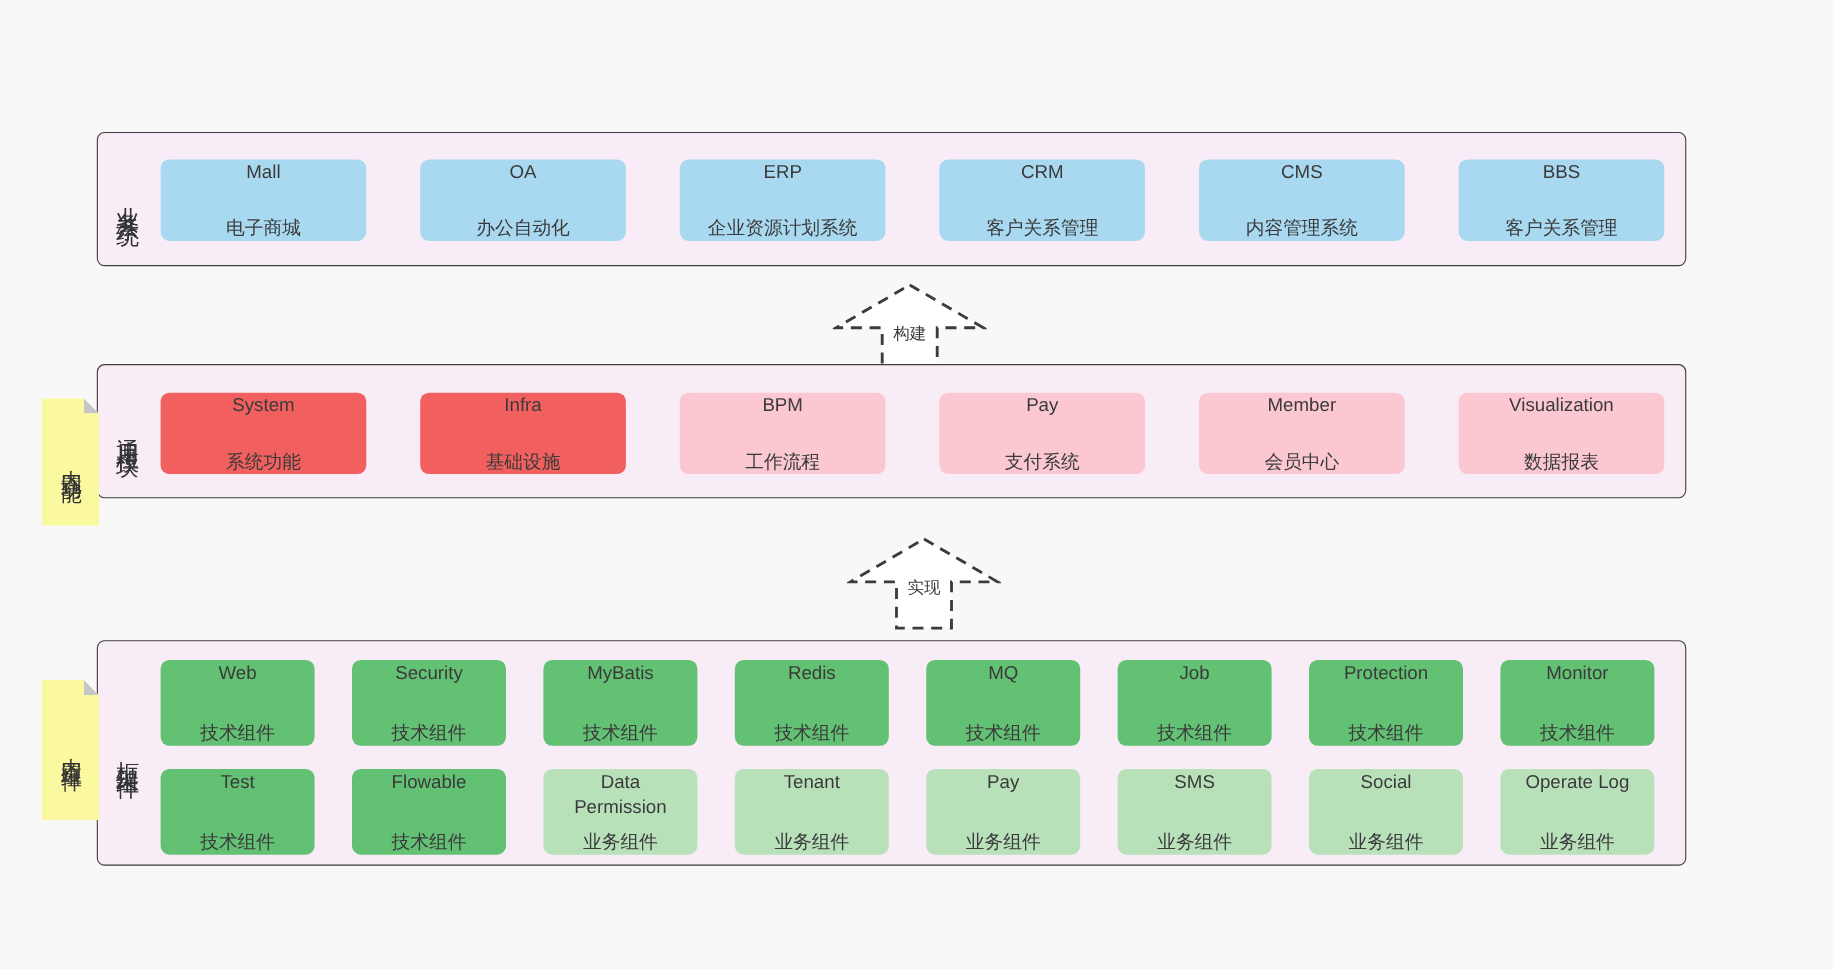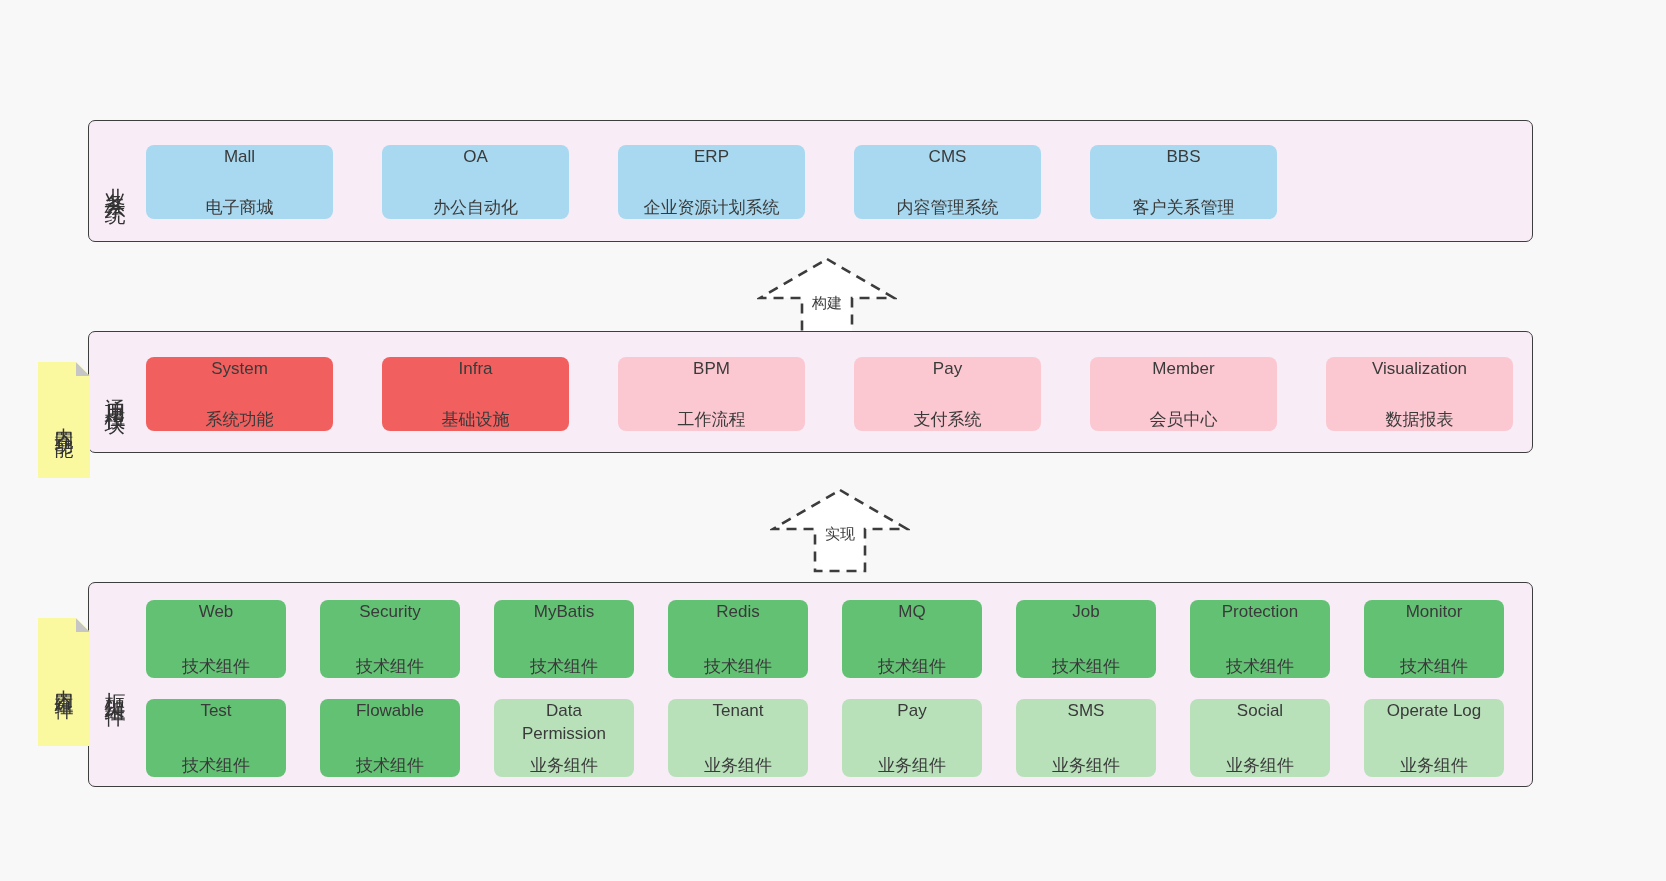--- a/index.html
+++ b/index.html
@@ -80,20 +80,24 @@
       </div>
       <div class="box blue">
         <span>OA</span>
         <span>办公自动化</span>
       </div>
       <div class="box blue">
         <span>ERP</span>
         <span>企业资源计划系统</span>
       </div>
       <div class="box blue">
+        <span>CRM</span>
+        <span>客户关系管理</span>
+      </div>
+      <div class="box blue">
         <span>CMS</span>
         <span>内容管理系统</span>
       </div>
       <div class="box blue">
         <span>BBS</span>
         <span>客户关系管理</span>
       </div>
     </div>
   </div>
 

